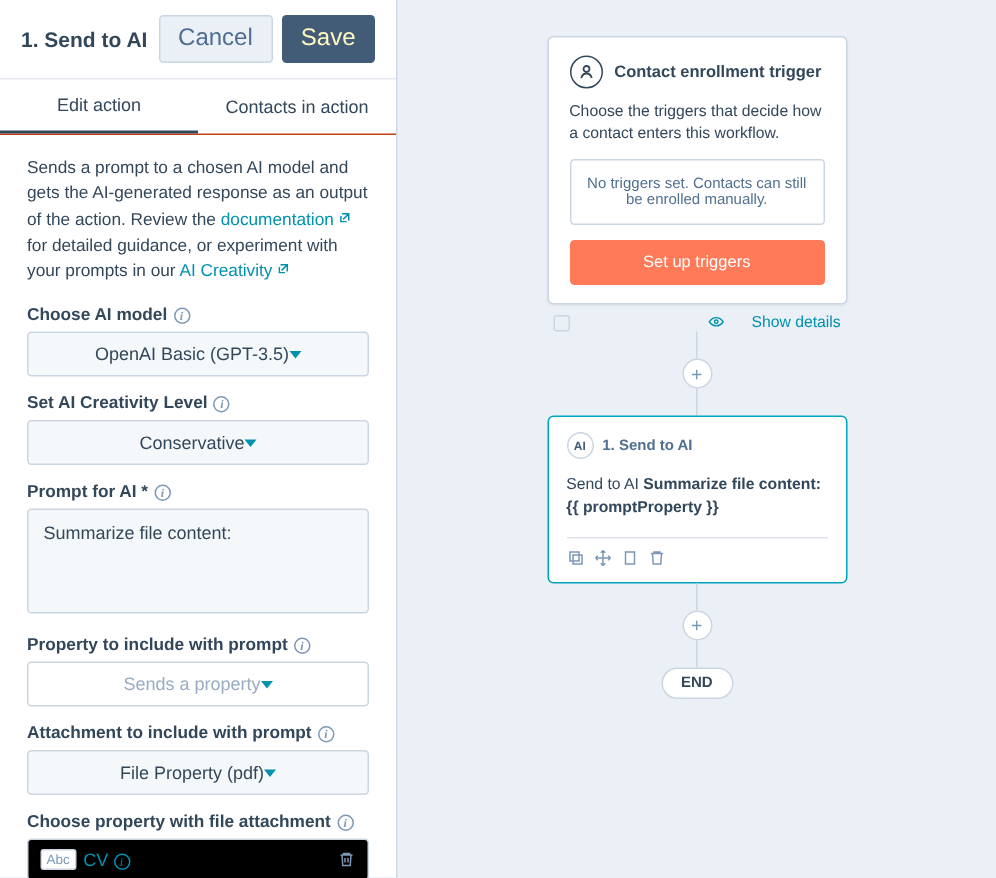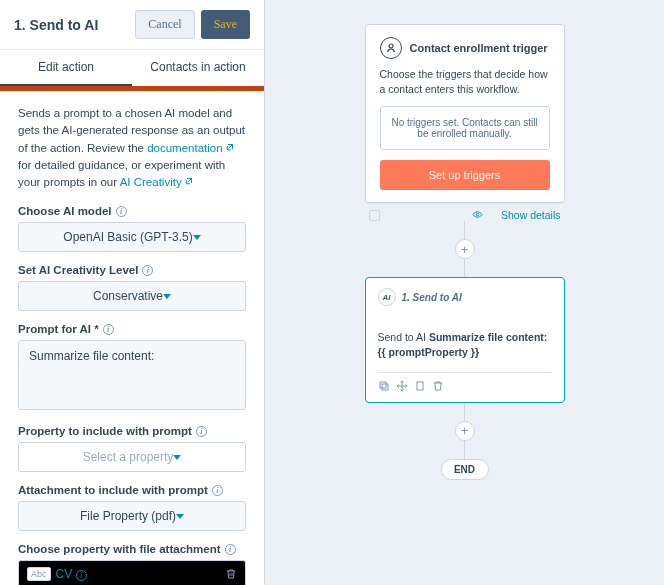--- a/index.html
+++ b/index.html
@@ -1,24 +1,24 @@
 <!DOCTYPE html>
 <html><head>
 <meta charset="utf-8">
 <style>
 * { box-sizing: border-box; margin: 0; padding: 0; }
 body { font-family: -apple-system, BlinkMacSystemFont, "Segoe UI", Helvetica, Arial, sans-serif; font-size: 13px; color: #33475b; background: #eaf0f6; width: 664px; height: 585px; overflow: hidden; display: flex; }
 .left-panel { width: 265px; background: #fff; border-right: 1px solid #cbd6e2; display: flex; flex-direction: column; flex-shrink: 0; }
 .panel-header { display: flex; justify-content: space-between; align-items: center; padding: 10px 14px; border-bottom: 1px solid #e5eaf0; }
 .panel-title { font-weight: 600; font-size: 14px; color: #33475b; }
 .header-buttons { display: flex; gap: 6px; }
-.btn { padding: 6px 12px; border-radius: 3px; font-size: 12px; cursor: pointer; border: 1px solid transparent; font-family: Liberation Serif, serif; }
+.btn { padding: 6px 12px; border-radius: 3px; font-size: 16px; cursor: pointer; border: 1px solid transparent; font-family: Liberation Sans, sans-serif; }
 .btn-cancel { background: #eaf0f6; color: #506e91; border: 1px solid #cbd6e2; }
-.btn-save { background: #425b76; color: #eab308; }
-.tabs { display: flex; border-bottom: 5px solid #c2410c; }
+.btn-save { background: #425b76; color: #fef9c3; }
+.tabs { display: flex; border-bottom: 1px solid #c2410c; align-items: center; }
 .tab { flex: 1; text-align: center; padding: 10px; font-size: 12px; cursor: pointer; color: #33475b; }
 .tab.active { font-weight: 500; border-bottom: 2px solid #33475b; }
 .panel-body { padding: 14px 18px; overflow-y: auto; flex: 1; }
 .desc { font-size: 11.5px; color: #33475b; line-height: 1.5; margin-bottom: 14px; }
 .link { color: #0091ae; cursor: pointer; }
 .ext-icon { display: inline-block; width: 9px; height: 9px; margin-left: 2px; vertical-align: baseline; }
 .field-group { margin-bottom: 12px; }
 .field-label { font-size: 11.5px; font-weight: 600; color: #33475b; margin-bottom: 5px; display: flex; align-items: center; gap: 4px; }
 .info-icon { width: 11px; height: 11px; border-radius: 50%; border: 1px solid #7c98b6; color: #7c98b6; display: inline-flex; align-items: center; justify-content: center; font-size: 8px; font-style: italic; font-family: serif; }
 .select-box { width: 100%; padding: 7px 10px; border: 1px solid #cbd6e2; border-radius: 3px; background: #f5f8fa; font-size: 12px; color: #33475b; display: flex; justify-content: center; align-items: center; cursor: pointer; }
@@ -39,21 +39,21 @@
 .card-title { font-size: 11px; font-weight: 600; }
 .card-desc { font-size: 10.5px; color: #33475b; line-height: 1.4; margin-bottom: 10px; }
 .info-box { border: 1px solid #cbd6e2; border-radius: 3px; padding: 10px; font-size: 10px; color: #516f90; text-align: center; margin-bottom: 10px; }
 .btn-orange { width: 100%; background: #ff7a59; color: #fff; border: none; padding: 9px; border-radius: 3px; font-size: 11px; font-weight: 500; cursor: pointer; }
 .details-row { display: flex; justify-content: space-between; align-items: center; width: 200px; margin: 0 auto; padding: 6px 4px 0; }
 .details-link { color: #0091ae; font-size: 10.5px; cursor: pointer; display: flex; align-items: flex-start; gap: 18px; }
 .checkbox-empty { width: 11px; height: 11px; border: 1px solid #cbd6e2; border-radius: 2px; }
 .connector { width: 1px; height: 18px; background: #cbd6e2; margin: 0 auto; }
 .plus-node { width: 20px; height: 20px; border-radius: 50%; border: 1px solid #cbd6e2; background: #fff; display: flex; align-items: center; justify-content: center; margin: 0 auto; font-size: 13px; color: #7c98b6; cursor: pointer; }
 .action-card { width: 200px; margin: 0 auto; border: 1.5px solid #00a4bd; border-radius: 4px; background: #fff; padding: 10px 12px; }
-.action-header { display: flex; align-items: center; gap: 6px; margin-bottom: 24px; font-style: italic; }
+.action-header { display: flex; align-items: center; gap: 6px; margin-bottom: 10px; }
 .ai-badge { width: 18px; height: 18px; border-radius: 50%; background: #fff; border: 1px solid #cbd6e2; display: flex; align-items: center; justify-content: center; font-size: 8px; font-weight: 700; color: #425b76; }
 .action-title { font-size: 10px; font-weight: 600; color: #516f90; }
 .action-desc { font-size: 10.5px; line-height: 1.4; margin-bottom: 12px; }
 .action-footer { border-top: 1px solid #dfe3eb; padding-top: 7px; display: flex; gap: 6px; }
 .tool-icon { width: 12px; height: 12px; color: #7c98b6; cursor: pointer; }
 .end-node { width: 48px; margin: 0 auto; text-align: center; border: 1px solid #cbd6e2; border-radius: 12px; background: #fff; padding: 4px 0; font-size: 10px; font-weight: 600; }
 .eye-icon { width: 11px; height: 11px; }
 svg { display: block; }
 </style>
 </head>
@@ -109,21 +109,21 @@
         </div>
       <textarea class="textarea" style="">Summarize file content:</textarea>
     </div>
 
     <div class="field-group">
       <div class="field-label">
           <span>Property to include with prompt</span>
           <span class="info-icon">i</span>
         </div>
       <div class="select-box white">
-        <span class="placeholder">Select a property</span>
+        <span class="placeholder">Sends a property</span>
         <span class="caret"></span>
       </div>
     </div>
 
     <div class="field-group">
       <div class="field-label">
           <span>Attachment to include with prompt</span>
           <span class="info-icon">i</span>
         </div>
       <div class="select-box">

